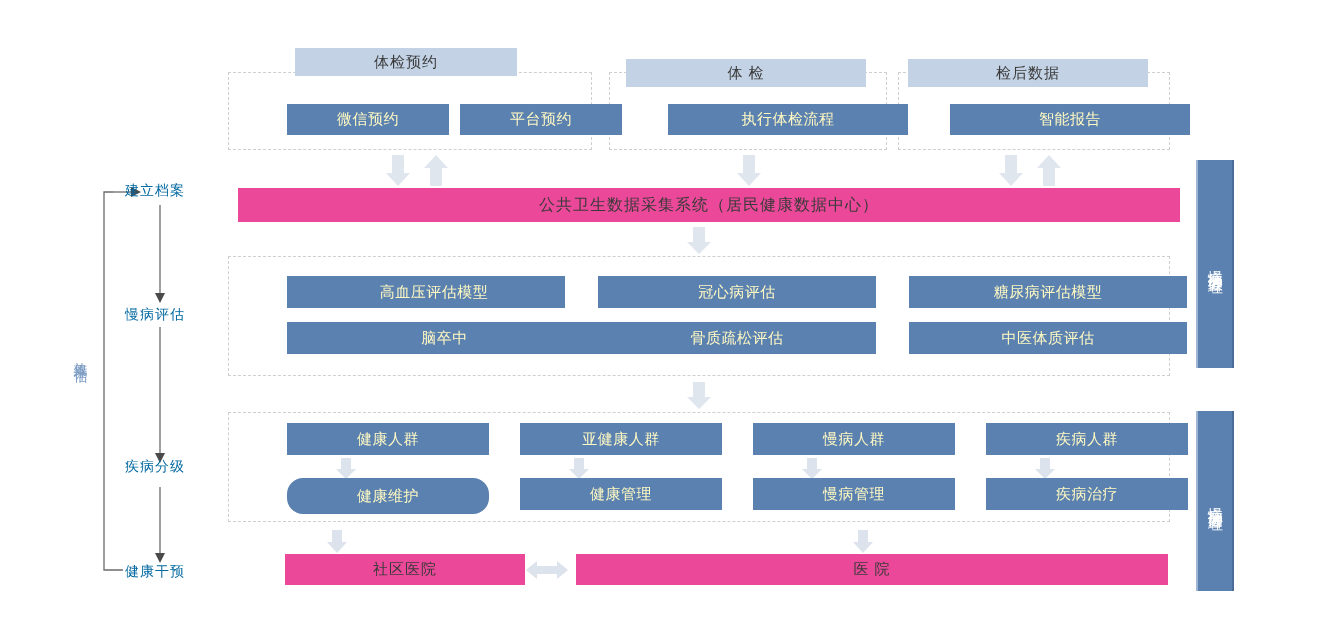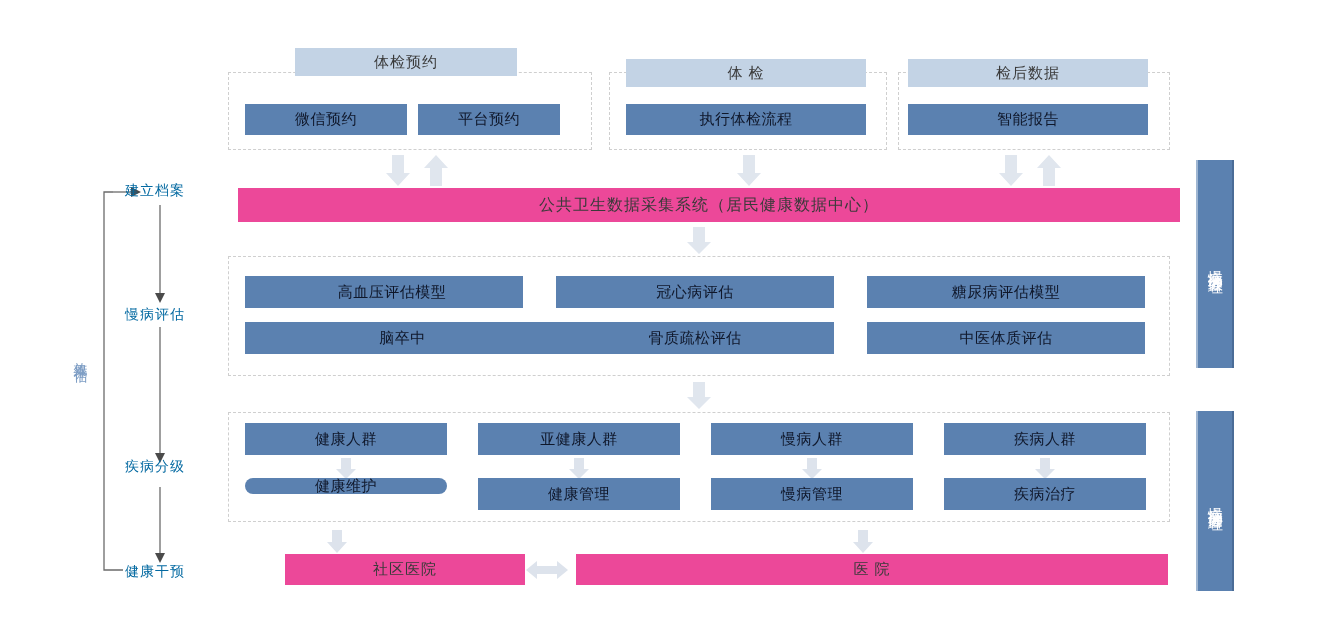--- a/index.html
+++ b/index.html
@@ -19,24 +19,25 @@
   
   .hdr-box {
     background: #c3d3e5;
     color: #3a3a3a;
     font-size: 15px;
     display: flex; align-items: center; justify-content: center;
     letter-spacing: 1px;
   }
   .blue-box {
     background: #5b81b0;
-    color: #0f172a;
+    color: #fef9c3;
     font-size: 15px;
     display: flex; align-items: center; justify-content: center;
     letter-spacing: 0.5px;
+    margin-left: 42px;
   }
   .light-box {
     background: #ec4899;
     color: #3a3a3a;
     font-size: 15px;
     display: flex; align-items: center; justify-content: center;
     letter-spacing: 1px;
     margin-left: 10px;
   }
   .dash-zone {
@@ -78,21 +79,21 @@
 <body>
 
 <div id="canvas">
 
   <div class="abs dash-zone" style="left:228px; top:72px; width:364px; height:78px;"></div>
   <div class="abs dash-zone" style="left:609px; top:72px; width:278px; height:78px;"></div>
   <div class="abs dash-zone" style="left:898px; top:72px; width:272px; height:78px;"></div>
 
   <div class="abs hdr-box" style="left:295px; top:48px; width:222px; height:28px;">体检预约</div>
   <div class="abs blue-box" style="left:245px; top:104px; width:162px; height:31px;">微信预约</div>
-  <div class="abs blue-box" style="left:418px; top:104px; width:142px; height:31px;">平台预约</div>
+  <div class="abs blue-box" style="left:418px; top:104px; width:162px; height:31px;">平台预约</div>
 
   <div class="abs hdr-box" style="left:626px; top:59px; width:240px; height:28px;">体  检</div>
   <div class="abs blue-box" style="left:626px; top:104px; width:240px; height:31px;">执行体检流程</div>
 
   <div class="abs hdr-box" style="left:908px; top:59px; width:240px; height:28px;">检后数据</div>
   <div class="abs blue-box" style="left:908px; top:104px; width:240px; height:31px;">智能报告</div>
 
   <svg class="arrowsvg" style="left:385px; top:155px;" width="70" height="32" viewBox="0 0 70 32">
     <g fill="#e0e6ee">
       <polygon points="7,0 19,0 19,18 25,18 13,31 1,18 7,18"></polygon>
@@ -130,21 +131,21 @@
   <svg class="arrowsvg" style="left:684px; top:382px;" width="30" height="28" viewBox="0 0 30 28">
     <polygon fill="#e0e6ee" points="9,0 21,0 21,15 27,15 15,27 3,15 9,15"></polygon>
   </svg>
 
   <div class="abs dash-zone" style="left:228px; top:412px; width:942px; height:110px;"></div>
 
   <div class="abs blue-box" style="left:245px; top:423px; width:202px; height:32px;">健康人群</div>
   <svg class="arrowsvg" style="left:333px; top:458px;" width="26" height="22" viewBox="0 0 26 22">
     <polygon fill="#dde3ec" points="8,0 18,0 18,11 23,11 13,21 3,11 8,11"></polygon>
   </svg>
-  <div class="abs blue-box" style="left:245px; top:478px; width:202px; height:16px;border-radius:16px;">健康维护</div>
+  <div class="abs blue-box" style="left:245px; top:478px; width:202px; height:36px;border-radius:16px;">健康维护</div>
 
   <div class="abs blue-box" style="left:478px; top:423px; width:202px; height:32px;">亚健康人群</div>
   <svg class="arrowsvg" style="left:566px; top:458px;" width="26" height="22" viewBox="0 0 26 22">
     <polygon fill="#dde3ec" points="8,0 18,0 18,11 23,11 13,21 3,11 8,11"></polygon>
   </svg>
   <div class="abs blue-box" style="left:478px; top:478px; width:202px; height:32px;">健康管理</div>
 
   <div class="abs blue-box" style="left:711px; top:423px; width:202px; height:32px;">慢病人群</div>
   <svg class="arrowsvg" style="left:799px; top:458px;" width="26" height="22" viewBox="0 0 26 22">
     <polygon fill="#dde3ec" points="8,0 18,0 18,11 23,11 13,21 3,11 8,11"></polygon>

